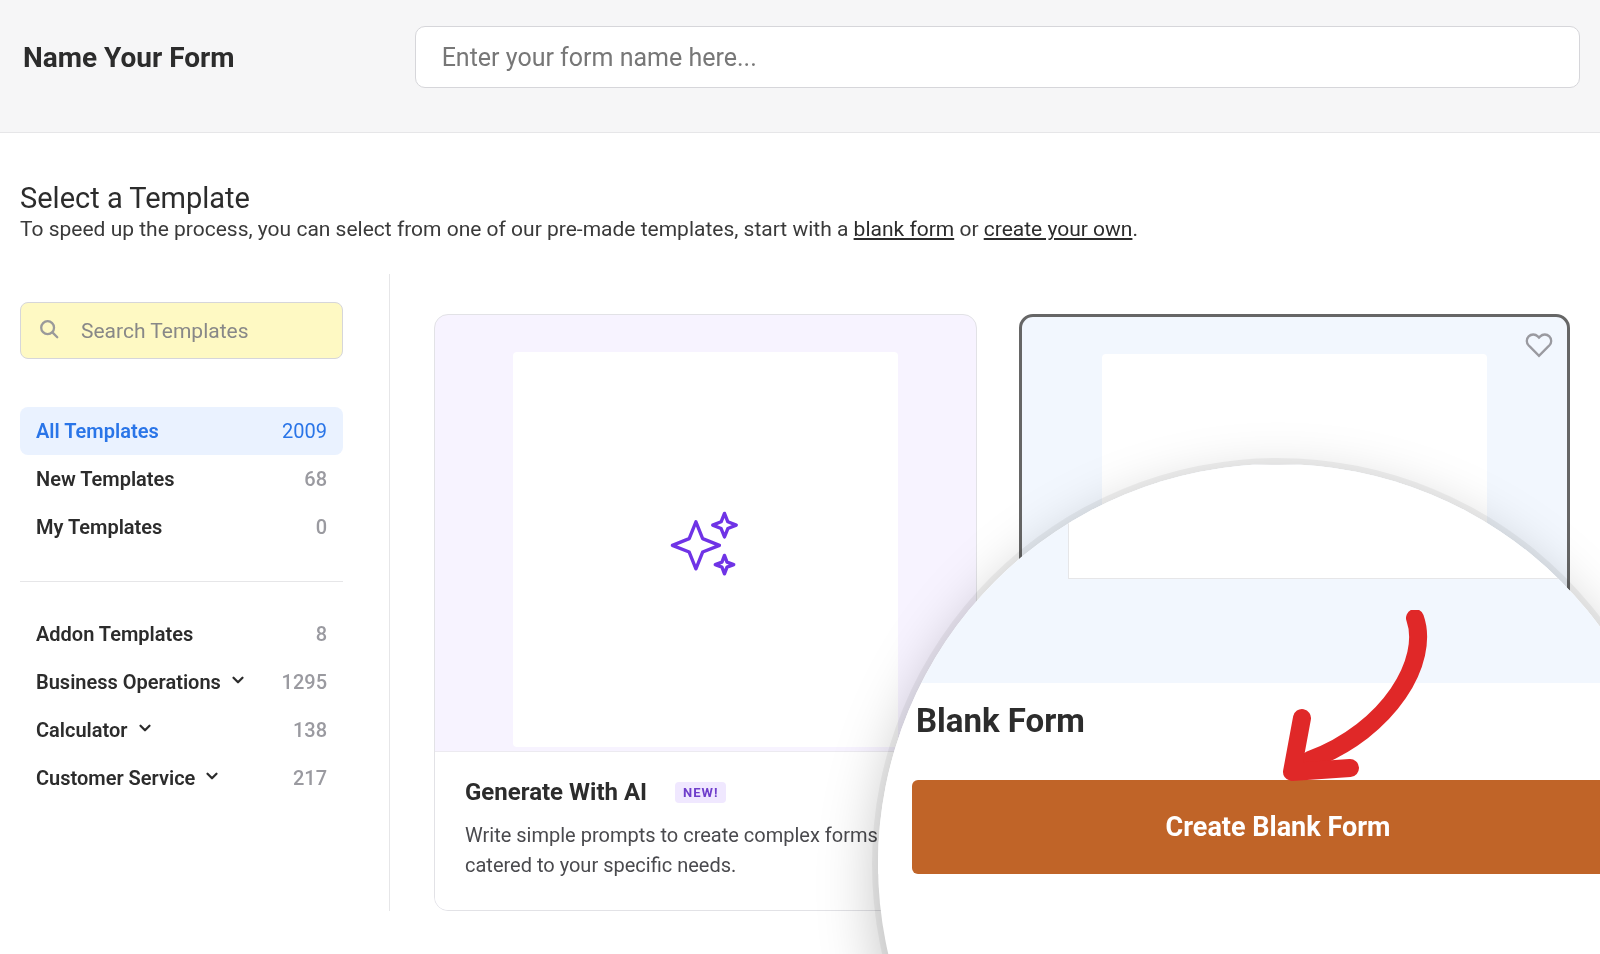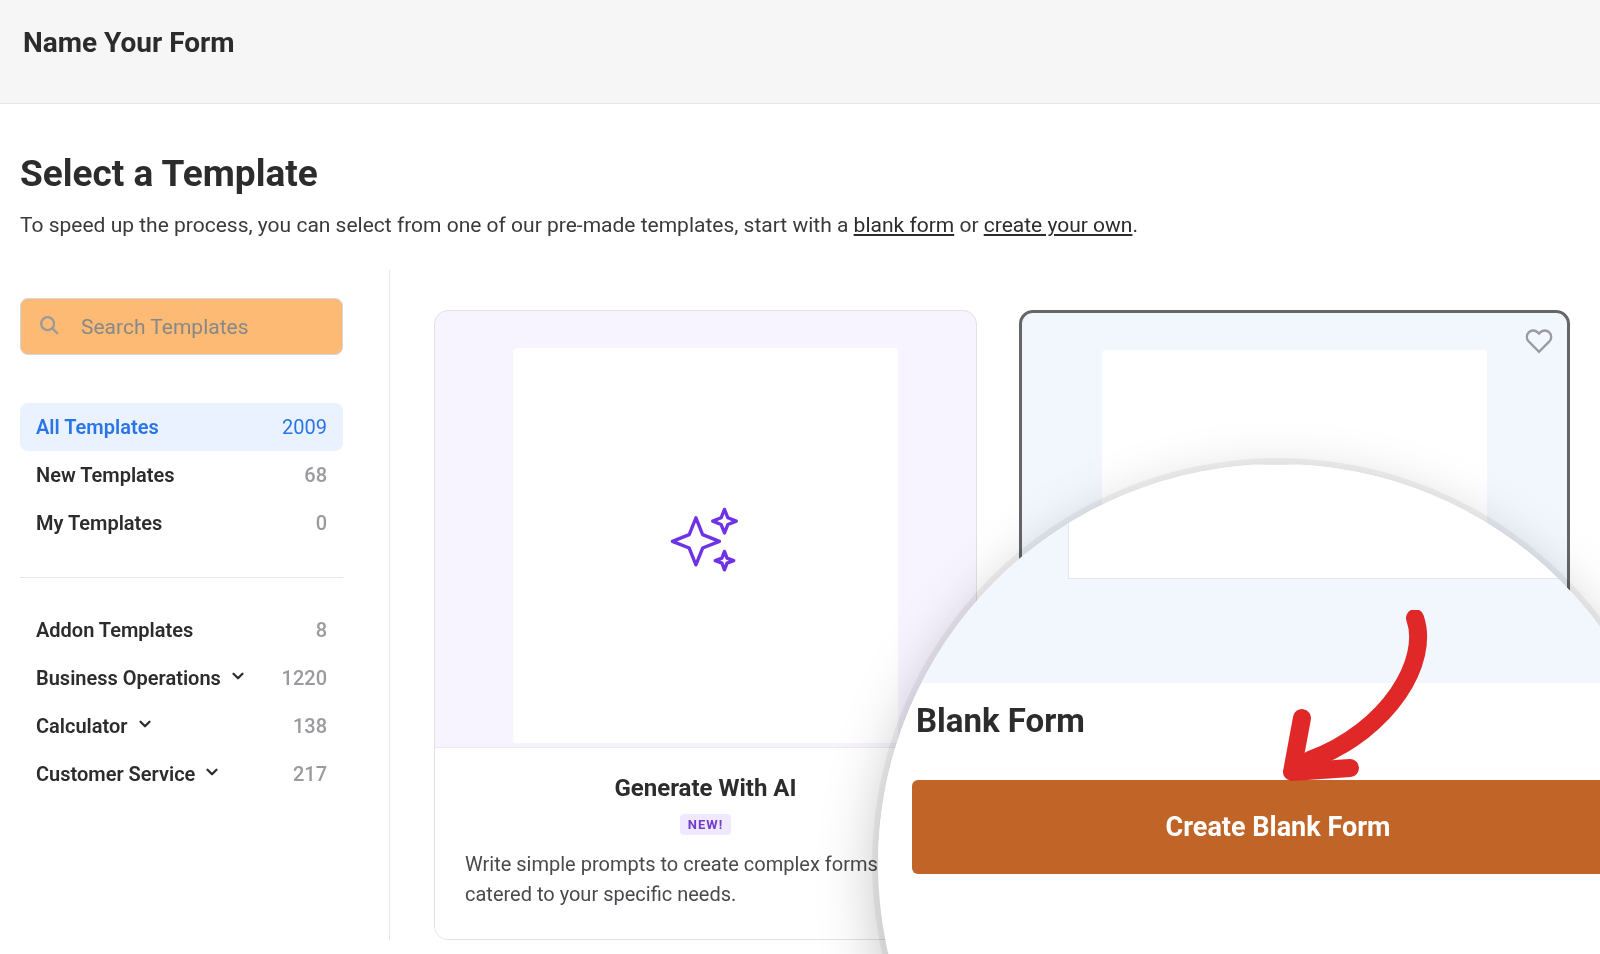--- a/index.html
+++ b/index.html
@@ -44,24 +44,24 @@
     background: #fff;
   }
   .form-name-input::placeholder {
     color: #777;
   }
   
   .section-intro {
     padding: 48px 20px 30px 20px;
   }
   .section-intro h2 {
-    font-size: 37px;
-    font-weight: 700;
-    color: #2c2c2c;
-    margin-bottom: 16px;
+    font-size: 29px;
+    font-weight: 400;
+    color: #2c2c2c;
+    margin-bottom: 0;
   }
   .section-intro p {
     font-size: 21px;
     color: #3a3a3a;
     line-height: 1.4;
   }
   .section-intro a {
     color: #2c2c2c;
     text-decoration: underline;
   }
@@ -80,21 +80,21 @@
     margin-bottom: 48px;
   }
   .search-input {
     width: 323px;
     height: 57px;
     border: 1px solid #d6d6da;
     border-radius: 8px;
     font-size: 21px;
     padding: 0 18px 0 60px;
     color: #2b2b2b;
-    background: #fdba74;
+    background: #fef9c3;
   }
   .search-input::placeholder {
     color: #888;
   }
   .search-icon {
     position: absolute;
     left: 18px;
     top: 50%;
     transform: translateY(-50%);
     color: #9a9a9a;
@@ -183,23 +183,22 @@
     justify-content: center;
   }
   .card-body {
     background: #fff;
     padding: 26px 30px 30px 30px;
     border-top: 1px solid #eceaf0;
   }
   .card-title-row {
     display: flex;
     align-items: center;
-    gap: 12px;
+    gap: 28px;
     margin-bottom: 14px;
-    flex-direction: column;
   }
   .card-title {
     font-size: 24px;
     font-weight: 700;
     color: #2c2c2c;
   }
   .new-badge {
     font-size: 13px;
     font-weight: 700;
     letter-spacing: 1px;
@@ -289,20 +288,21 @@
     left: 1260px;
     top: 610px;
     pointer-events: none;
   }
 </style>
 </head>
 <body>
 
 <div class="header-bar">
   <div class="header-title">Name Your Form</div>
+  <input class="form-name-input" type="text" placeholder="Enter your form name here..." style="">
 </div>
 
 <div class="section-intro">
   <h2>Select a Template</h2>
   <p>
     <span>To speed up the process, you can select from one of our pre-made templates, start with a </span><a href="#">blank form</a><span> or </span><a href="#">create your own</a><span>.</span>
   </p>
 </div>
 
 <div class="main-area">
@@ -348,21 +348,21 @@
           </span>
         <span class="count">8</span>
       </div>
       <div class="cat-item">
         <span class="label-wrap">
           <span>Business Operations</span>
           <span class="chevron"><svg width="18" height="18" viewBox="0 0 24 24" fill="none" stroke="#2c2c2c" stroke-width="3" stroke-linecap="round" stroke-linejoin="round">
                 <polyline points="6 9 12 15 18 9"></polyline>
               </svg></span>
         </span>
-        <span class="count">1220</span>
+        <span class="count">1295</span>
       </div>
       <div class="cat-item">
         <span class="label-wrap">
           <span>Calculator</span>
           <span class="chevron"><svg width="18" height="18" viewBox="0 0 24 24" fill="none" stroke="#2c2c2c" stroke-width="3" stroke-linecap="round" stroke-linejoin="round">
                 <polyline points="6 9 12 15 18 9"></polyline>
               </svg></span>
         </span>
         <span class="count">138</span>
       </div>

